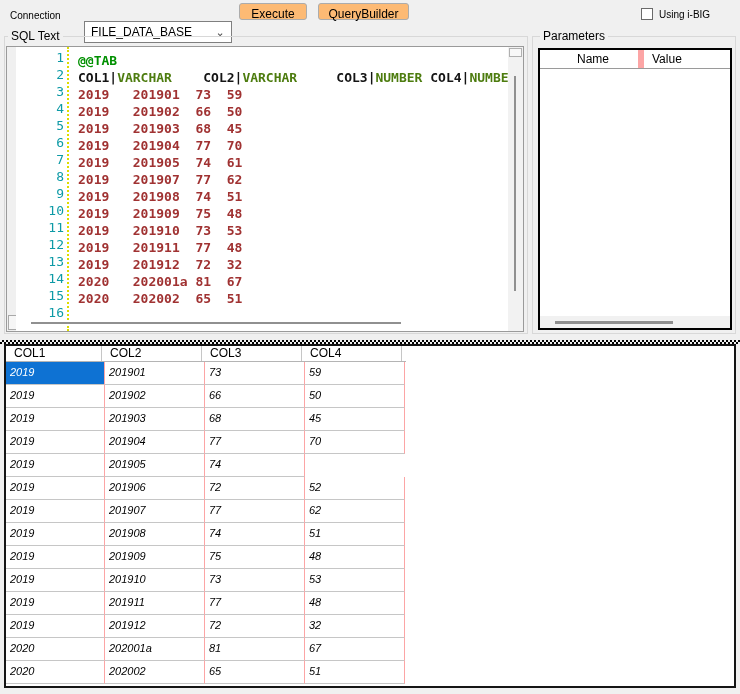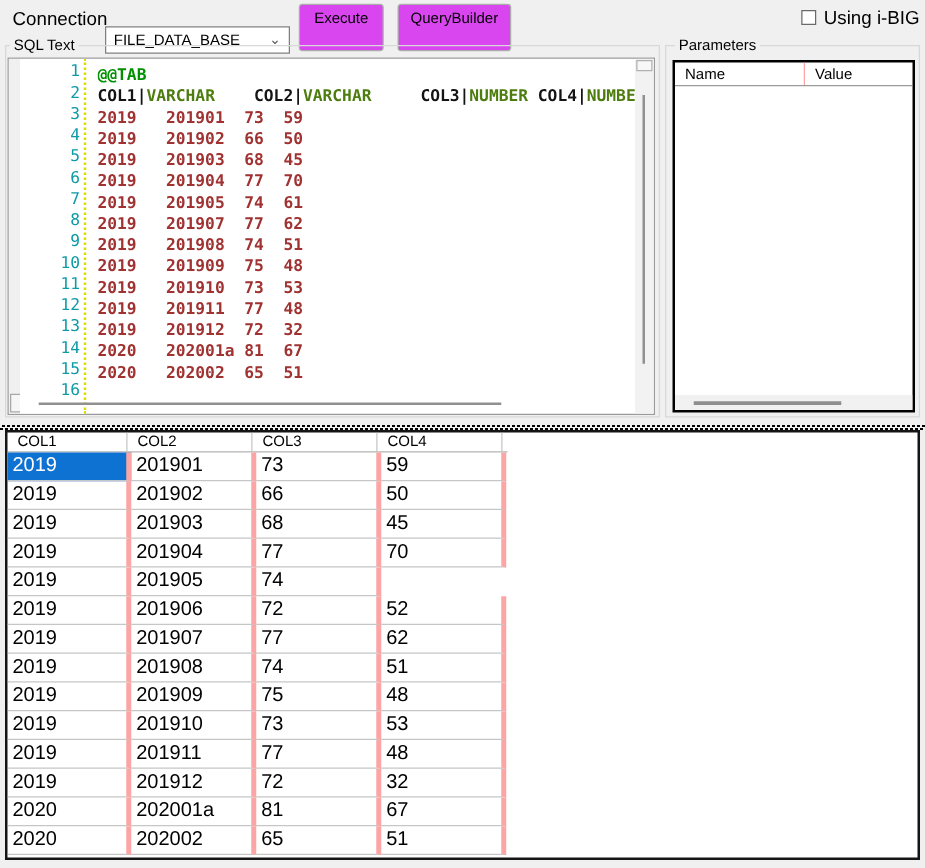--- a/index.html
+++ b/index.html
@@ -7,32 +7,32 @@
   body {
     position: relative;
     background: #F0F0F0;
     font-family: "Liberation Sans", sans-serif;
     overflow: hidden;
     color: #000;
   }
   .abs { position: absolute; }
 
   
-  .lbl { font-size: 15px; line-height: 14px; }
+  .lbl { font-size: 10px; line-height: 14px; }
   .combo {
     left: 84px; top: 21px; width: 148px; height: 22px;
     background: #fff; border: 1px solid #7f7f7f;
     font-size: 12px; line-height: 20px; padding-left: 6px;
   }
   .combo .chev {
     position: absolute; right: 5px; top: 4px; width: 12px; height: 12px;
     color: #4a4a4a; font-size: 11px; line-height: 12px; text-align: center;
   }
   .btn {
-    height: 38px; background: #d946ef; border: 1px solid #ACACAC;
+    height: 17px; background: #fdba74; border: 1px solid #ACACAC;
     border-radius: 3px; font-size: 12px; text-align: center; line-height: 21px;
   }
   .checkbox {
     left: 641px; top: 8px; width: 12px; height: 12px;
     background: #fff; border: 1px solid #6a6a6a;
   }
 
   
   .groupbox { border: 1px solid #D8D8D8; }
   .group-title { font-size: 12px; background: #F0F0F0; padding: 0 3px; z-index: 3; }
@@ -68,21 +68,21 @@
   .ed-vscroll-thumb { left: 6px; top: 29px; width: 2px; height: 215px; background: #909090; }
   .ed-hscroll-thumb { left: 24px; bottom: 7px; width: 370px; height: 2px; background: #909090; }
 
   
   .params-table {
     left: 538px; top: 48px; width: 194px; height: 282px;
     background: #fff; border: 2px solid #000; overflow: hidden;
   }
   .p-header { display: flex; height: 19px; border-bottom: 1px solid #9A9A9A; }
   .p-h { font-size: 12px; line-height: 18px; padding-left: 8px; }
-  .p-h1 { width: 104px; border-right: 1px solid #fca5a5; }
+  .p-h1 { width: 104px; border-right: 6px solid #fca5a5; text-align: center; }
   .p-h2 { flex: 1; }
   .p-scroll { position: absolute; left: 0; right: 0; bottom: 0; height: 12px; background: #F1F1F1; }
   .p-scroll-thumb { position: absolute; left: 15px; top: 5px; width: 118px; height: 3px; background: #8E8E8E; }
 
   
   .splitter {
     left: 0; top: 340px; width: 740px; height: 4px;
     background-image: repeating-conic-gradient(#000 0% 25%, #F0F0F0 25% 50%);
     background-size: 4px 4px;
   }
@@ -93,23 +93,23 @@
     background: #fff; border: 2px solid #151515; overflow: hidden;
   }
   .grid-header { display: flex; width: 400px; height: 16px; border-bottom: 1px solid #B4B4B4; }
   .gh-cell {
     font-size: 12px; line-height: 15px; padding-left: 8px;
     border-right: 1px solid #C6C6C6; width: 100px;
   }
   .gh-cell:first-child { width: 96px; }
   .grid-row { display: flex; width: 400px; height: 23px; }
   .grid-cell {
-    font-size: 16px; line-height: 21px; padding-left: 4px; width: 100px;
-    border-right: 4px solid #fca5a5; border-bottom: 1px solid #C6C6C6;
-    overflow: hidden; white-space: nowrap;
+    font-size: 11px; line-height: 21px; padding-left: 4px; width: 100px;
+    border-right: 1px solid #fca5a5; border-bottom: 1px solid #C6C6C6;
+    overflow: hidden; white-space: nowrap; font-style: italic;
   }
   .grid-cell:first-child { width: 99px; }
   .grid-cell.sel { background: #0E72D3; color: #fff; }
 </style>
 </head>
 <body>
 
 <span class="abs lbl" style="left:10px; top:9px;">Connection</span>
 
 <div class="abs combo">

